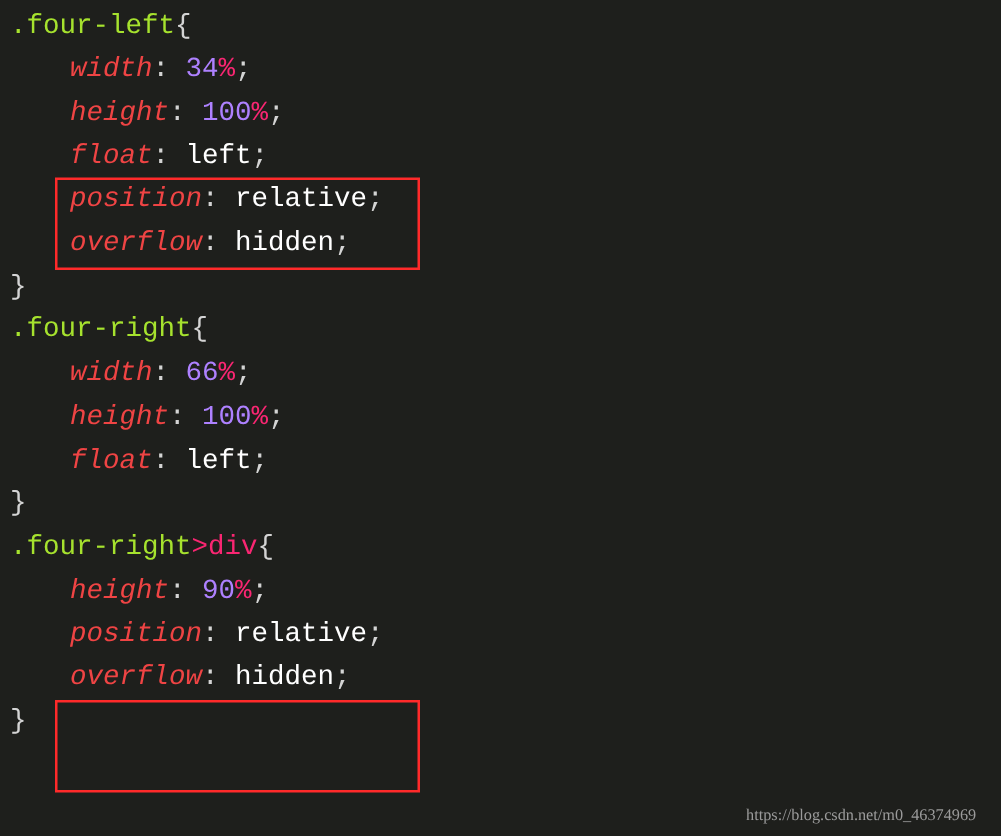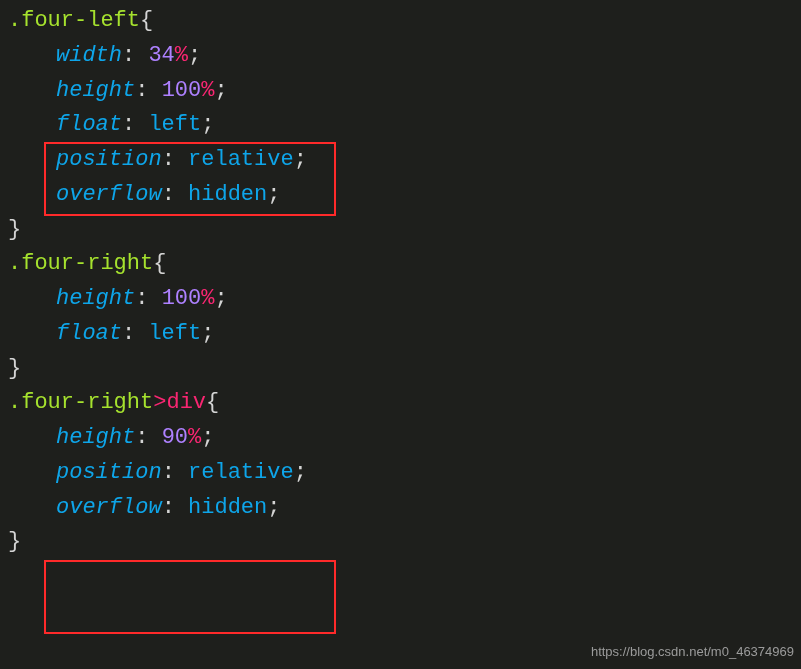--- a/index.html
+++ b/index.html
@@ -19,59 +19,60 @@
   .code-area {
     padding: 4px 0 0 8px;
     position: relative;
   }
   .line {
     white-space: pre;
   }
   .selector-class { color: #a6e22e; font-style: normal; }
   .selector-tag   { color: #f92672; font-style: normal; text-align: right; }
   .brace          { color: #d4d4d4; font-style: normal; }
-  .prop           { color: #0ea5e9; font-style: italic; }
+  .prop           { color: #ef4444; font-style: italic; }
   .colon          { color: #d4d4d4; font-style: normal; }
   .num            { color: #ae81ff; font-style: normal; text-align: right; }
   .unit           { color: #f92672; font-style: normal; }
-  .val            { color: #0ea5e9; font-style: normal; }
+  .val            { color: #ffffff; font-style: normal; }
   .semi           { color: #d4d4d4; font-style: normal; }
   .combinator     { color: #f92672; font-style: normal; }
   .indent { display:inline-block; width: 48px; }
 
   .hl-box {
     position: absolute;
     border: 2px solid #ff2a2a;
     box-sizing: border-box;
     pointer-events: none;
   }
   .watermark {
     position: absolute;
-    right: 7px;
+    right: 20px;
     bottom: 6px;
     font-size: 13px;
     color: #9b9b9b;
     font-style: normal;
-    font-family: Liberation Sans, sans-serif;
+    font-family: Liberation Serif, serif;
   }
 </style>
 </head>
 <body>
 
 <div class="code-area">
 
   <div class="line"><span class="selector-class">.four-left</span><span class="brace">{</span></div>
   <div class="line"><span class="indent"></span><span class="prop">width</span><span class="colon">:</span> <span class="num">34</span><span class="unit">%</span><span class="semi">;</span></div>
   <div class="line"><span class="indent"></span><span class="prop">height</span><span class="colon">:</span> <span class="num">100</span><span class="unit">%</span><span class="semi">;</span></div>
   <div class="line"><span class="indent"></span><span class="prop">float</span><span class="colon">:</span> <span class="val">left</span><span class="semi">;</span></div>
   <div class="line"><span class="indent"></span><span class="prop">position</span><span class="colon">:</span> <span class="val">relative</span><span class="semi">;</span></div>
   <div class="line"><span class="indent"></span><span class="prop">overflow</span><span class="colon">:</span> <span class="val">hidden</span><span class="semi">;</span></div>
   <div class="line"><span class="brace">}</span></div>
 
   <div class="line"><span class="selector-class">.four-right</span><span class="brace">{</span></div>
+  <div class="line"><span class="indent"></span><span class="prop">width</span><span class="colon">:</span> <span class="num">66</span><span class="unit">%</span><span class="semi">;</span></div>
   <div class="line"><span class="indent"></span><span class="prop">height</span><span class="colon">:</span> <span class="num">100</span><span class="unit">%</span><span class="semi">;</span></div>
   <div class="line"><span class="indent"></span><span class="prop">float</span><span class="colon">:</span> <span class="val">left</span><span class="semi">;</span></div>
   <div class="line"><span class="brace">}</span></div>
 
   <div class="line"><span class="selector-class">.four-right</span><span class="combinator">&gt;</span><span class="selector-tag">div</span><span class="brace">{</span></div>
   <div class="line"><span class="indent"></span><span class="prop">height</span><span class="colon">:</span> <span class="num">90</span><span class="unit">%</span><span class="semi">;</span></div>
   <div class="line"><span class="indent"></span><span class="prop">position</span><span class="colon">:</span> <span class="val">relative</span><span class="semi">;</span></div>
   <div class="line"><span class="indent"></span><span class="prop">overflow</span><span class="colon">:</span> <span class="val">hidden</span><span class="semi">;</span></div>
   <div class="line"><span class="brace">}</span></div>
 

